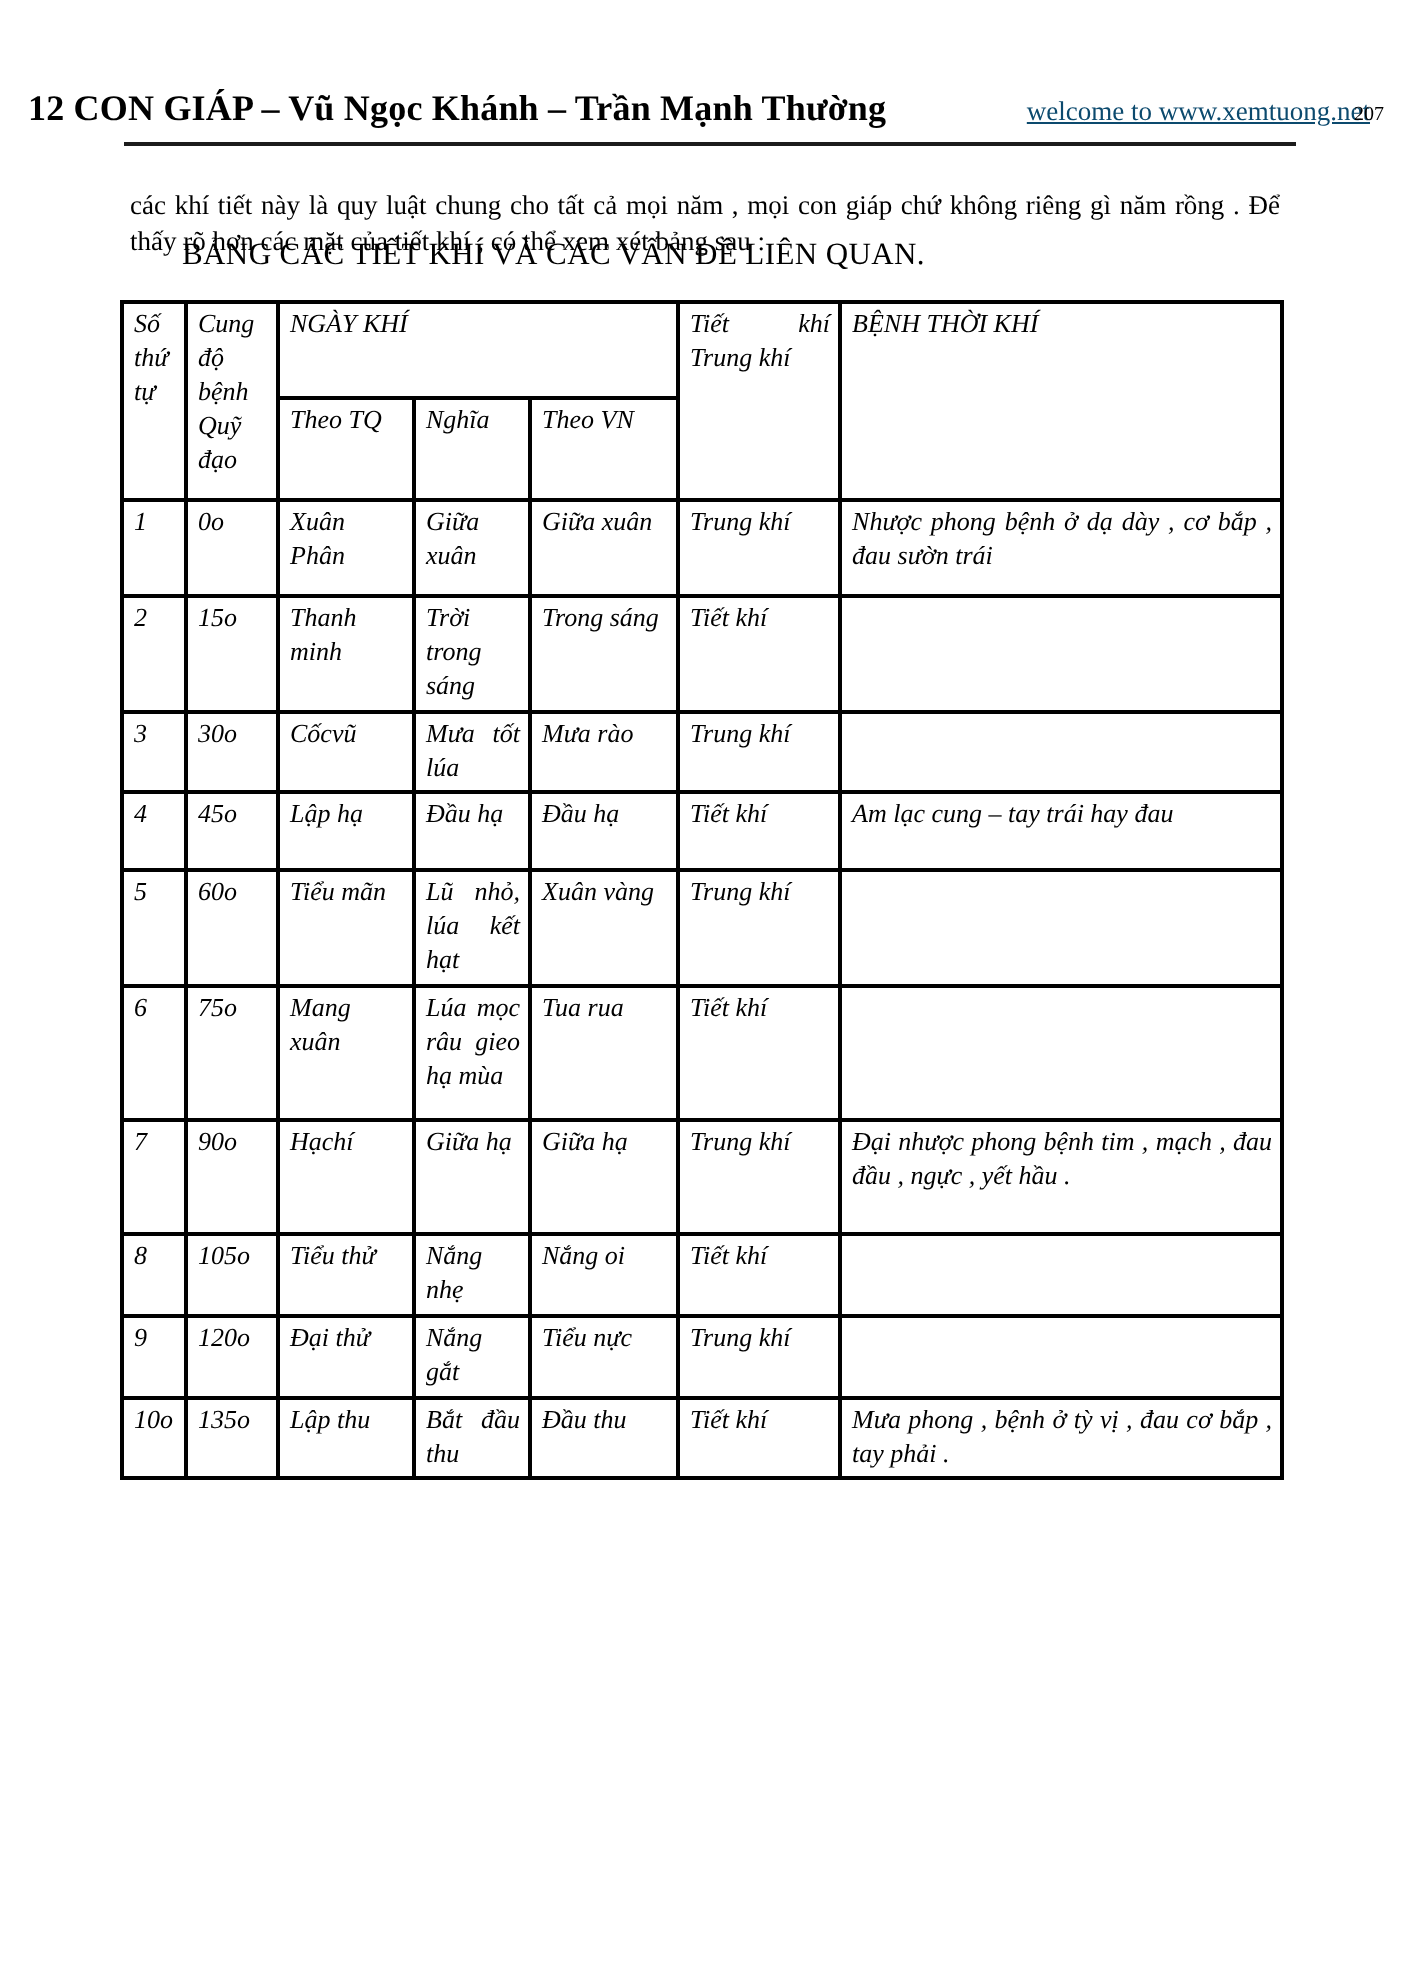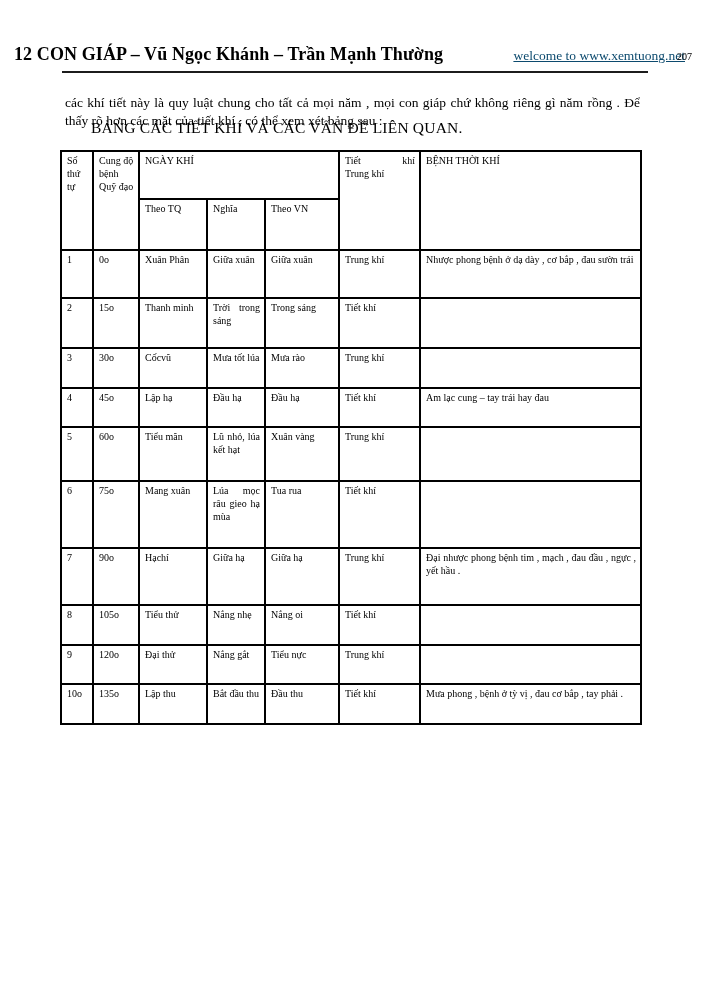--- a/index.html
+++ b/index.html
@@ -46,21 +46,22 @@
     position:absolute;top:119px;left:91px;
     font-size:15.5px;letter-spacing:0.2px;
   }
 
   
   table.tk{
     position:absolute;top:150px;left:60px;
     width:580px;
     border-collapse:collapse;
     table-layout:fixed;
-    font-size:10px;
+    font-size:13px;
+    font-style:italic;
   }
   table.tk col.c1{width:32px;}
   table.tk col.c2{width:46px;}
   table.tk col.c3{width:68px;}
   table.tk col.c4{width:58px;}
   table.tk col.c5{width:74px;}
   table.tk col.c6{width:81px;}
   table.tk col.c7{width:221px;}
   table.tk th, table.tk td{
     border:2px solid #000;

